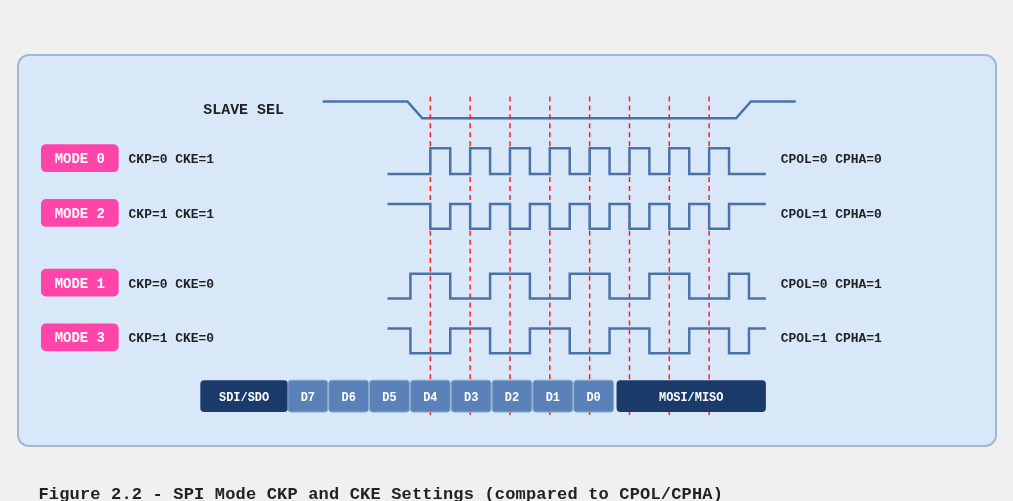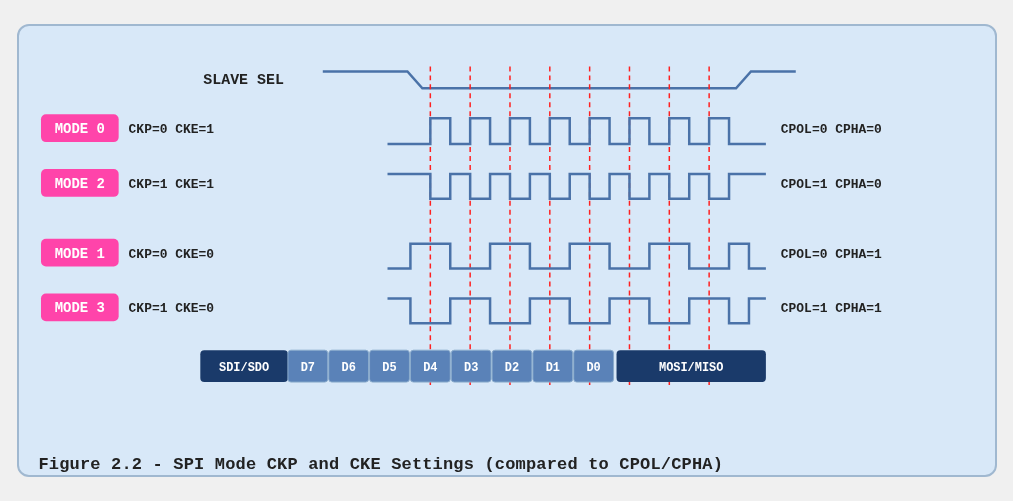--- a/index.html
+++ b/index.html
@@ -7,21 +7,21 @@
       background: #f0f0f0;
       font-family: 'Courier New', Courier, monospace;
       width: 1013px;
       height: 501px;
       display: flex;
       align-items: center;
       justify-content: center;
     }
     .outer {
       width: 980px;
-      height: 453px;
+      height: 393px;
       background: #d8e8f8;
       border: 2px solid #a0b8d0;
       border-radius: 12px;
       padding: 18px 20px 14px 20px;
       display: flex;
       flex-direction: column;
     }
     .caption {
       font-size: 17px;
       font-weight: bold;

